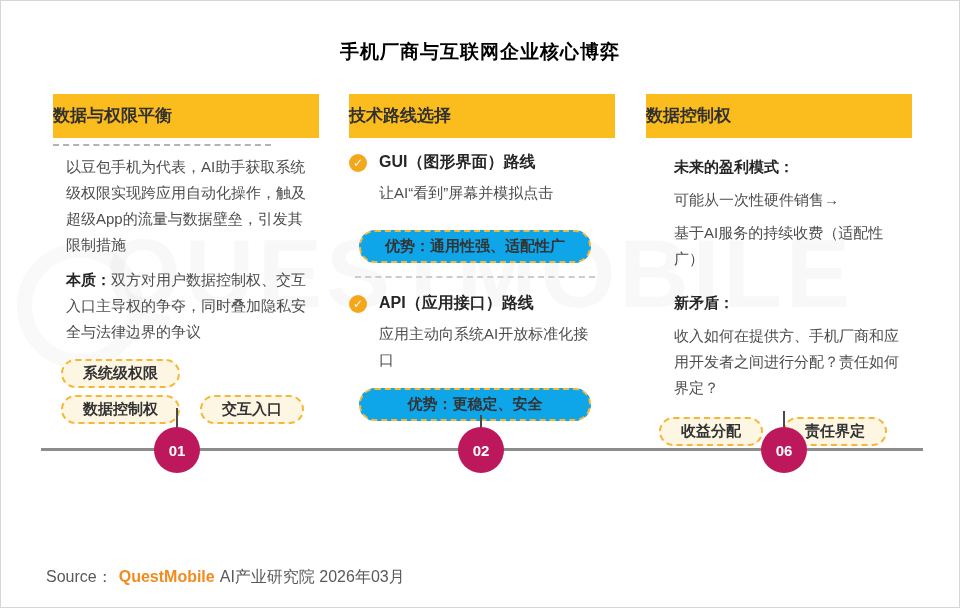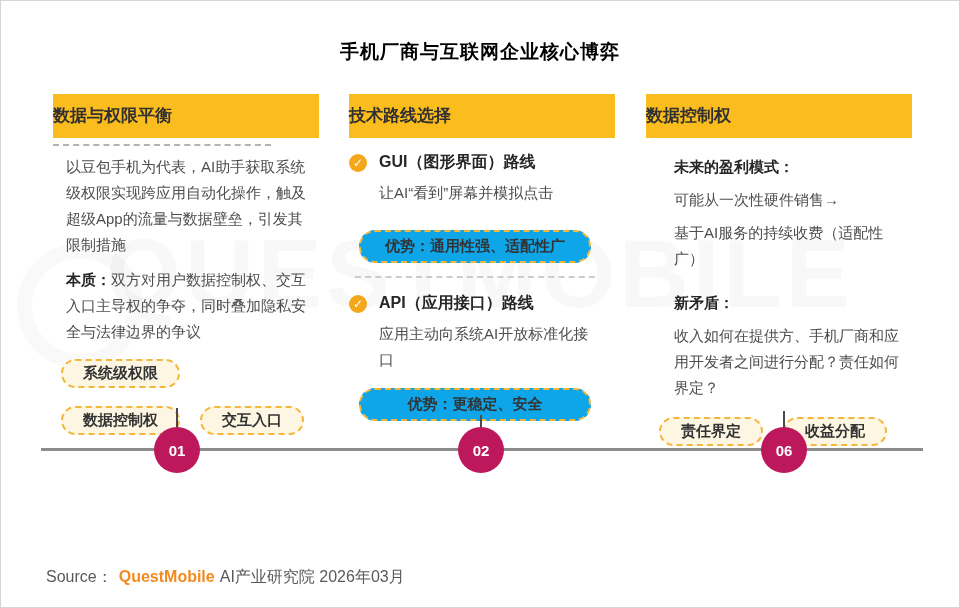--- a/index.html
+++ b/index.html
@@ -29,21 +29,21 @@
   .col-header{
     height:44px;line-height:44px;text-align:left;
     background:#FBBC1E;color:#303030;font-size:17px;font-weight:bold;
   }
   .dash-under{border-top:2px dashed #b3b3b3;width:218px;margin-top:6px;}
   .body{font-size:15px;line-height:26px;color:#4d4d4d;margin:0;}
   .col1 .body{padding-left:13px;width:240px;}
   .p1{margin-top:8px;}
   .p2{margin-top:9px;}
   .blabel{font-weight:bold;color:#262626;}
-  .tags{display:flex;flex-wrap:wrap;gap:18px 20px;margin-top:14px;}
+  .tags{display:flex;flex-wrap:wrap;gap:7px 20px;margin-top:14px;}
   .col1 .tags{padding-left:8px;width:250px;}
   .col3 .tags{padding-left:13px;margin-top:16px;}
   .tag{
     display:inline-block;background:#FDF6E3;border:2px dashed #F3B83A;border-radius:15px;
     padding:3px 20px;font-size:15px;font-weight:bold;color:#333333;white-space:nowrap;
   }
   
   .route{margin-top:14px;}
   .route2{margin-top:15px;}
   .route-head{display:flex;align-items:center;}
@@ -130,22 +130,22 @@
   </section>
 
   <section class="column col3">
     <div class="col-header">数据控制权</div>
     <p class="body label1 blabel">未来的盈利模式：</p>
     <p class="body line">可能从一次性硬件销售→</p>
     <p class="body line">基于AI服务的持续收费（适配性广）</p>
     <p class="body label2 blabel">新矛盾：</p>
     <p class="body line">收入如何在提供方、手机厂商和应用开发者之间进行分配？责任如何界定？</p>
     <div class="tags">
+      <span class="tag">收益分配</span>
       <span class="tag">责任界定</span>
-      <span class="tag">收益分配</span>
     </div>
   </section>
 
   <div class="connector c1"></div>
   <div class="connector c2"></div>
   <div class="connector c3"></div>
   <div class="tl-line"></div>
   <div class="tl-circle n1">01</div>
   <div class="tl-circle n2">02</div>
   <div class="tl-circle n3">06</div>

